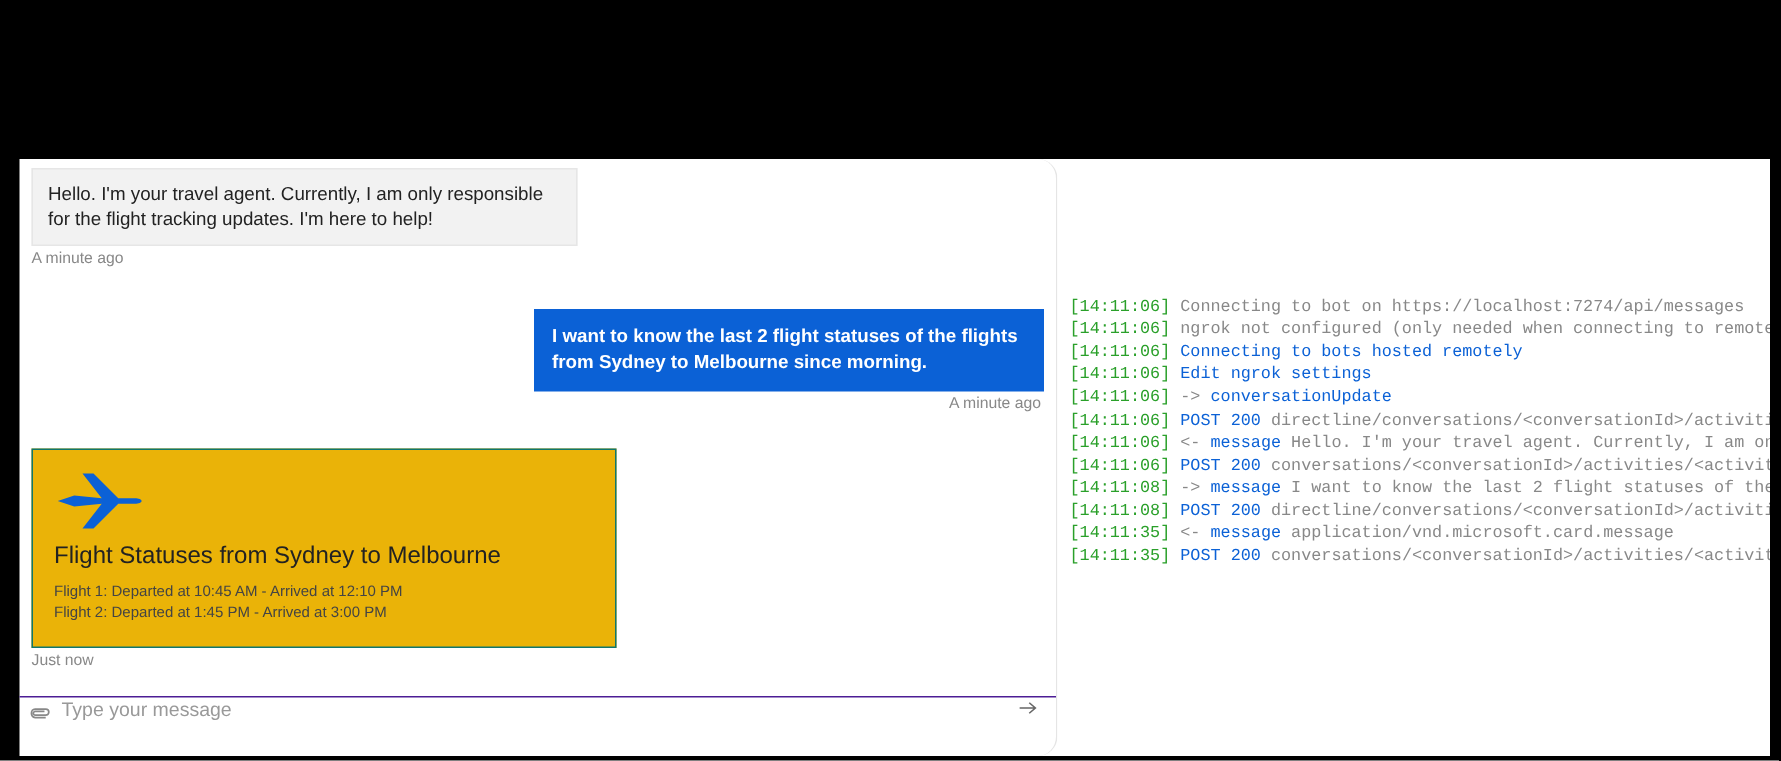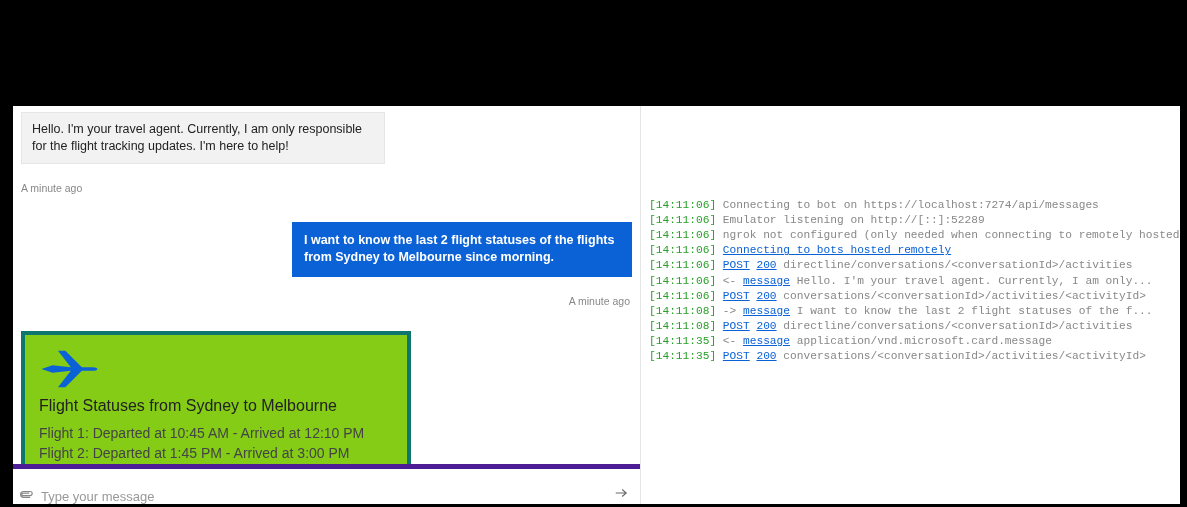--- a/index.html
+++ b/index.html
@@ -14,92 +14,93 @@
     position: absolute;
     top: 106px;
     left: 13px;
     width: 1167px;
     height: 398px;
     background: #fff;
     display: flex;
   }
   
   .chat-col {
-    width: 628px;
+    width: 692px;
     height: 100%;
     border-right: 1px solid #e5e5e5;
     position: relative;
     display: flex;
     flex-direction: column;
+    border-radius: 13px;
   }
   .chat-scroll {
     flex: 1;
     padding: 6px 8px 0 8px;
     overflow: hidden;
   }
   .bot-bubble {
     background: #f2f2f2;
     border: 1px solid #e6e6e6;
     padding: 8px 10px;
     font-size: 12.5px;
     color: #222;
     max-width: 364px;
     line-height: 1.35;
   }
   .ts {
     font-size: 10.5px;
     color: #888;
-    margin-top: 18px;
+    margin-top: 2px;
   }
   .ts-right { text-align: right; margin-right: 2px; }
   .user-row {
     display: flex;
     justify-content: flex-end;
     margin-top: 28px;
   }
   .user-bubble {
     background: #0b61d6;
     color: #fff;
     padding: 10px 12px;
     font-size: 12.5px;
     font-weight: 600;
     max-width: 340px;
     line-height: 1.4;
   }
   .card {
     width: 390px;
-    border: 4px solid #0f766e;
-    background: #84cc16;
+    border: 1px solid #0f766e;
+    background: #eab308;
     margin-top: 24px;
     padding: 12px 14px 14px 14px;
   }
   .card-title {
     font-size: 16px;
     font-weight: 400;
     color: #222;
     margin-top: 6px;
     margin-bottom: 8px;
   }
   .card-line {
-    font-size: 14px;
+    font-size: 10px;
     color: #444;
     line-height: 1.45;
   }
   .plane {
     width: 60px;
     height: 44px;
     margin-bottom: 4px;
   }
   .plane svg { display: block; }
   
   .input-bar {
     height: 40px;
-    border-top: 5px solid #4c1d95;
+    border-top: 1px solid #4c1d95;
     display: flex;
-    align-items: flex-end;
+    align-items: flex-start;
     padding: 0 10px 0 6px;
     gap: 8px;
   }
   .attach-icon { color: #888; font-size: 16px; transform: rotate(45deg) translateY(2px); }
   .msg-input {
     flex: 1;
     border: none;
     outline: none;
     font-size: 13px;
     color: #222;
@@ -114,21 +115,21 @@
     padding: 92px 8px 0 8px;
     font-family: Consolas, "Courier New", monospace;
     font-size: 11.2px;
     line-height: 1.35;
     color: #222;
     white-space: nowrap;
     overflow: hidden;
   }
   .log-line { display: block; }
   .lb { color: #2aa02a; } 
-  .lk { color: #0b61d6; text-decoration: underline; cursor: pointer; text-align: right; }
+  .lk { color: #0b61d6; cursor: pointer; text-align: right; }
   .gr { color: #888; }
 </style>
 </head>
 <body>
 
 <div class="frame">
 
   <div class="chat-col">
     <div class="chat-scroll">
 
@@ -143,43 +144,45 @@
       <div class="card">
         <div class="plane">
           <svg viewBox="0 0 64 48" width="60" height="44">
             <path fill="#0b61d6" d="M2 24 L14 20 L34 22 L20 4 L28 4 L46 22 L58 22 C61 22 63 23 63 24 C63 25 61 26 58 26 L46 26 L28 44 L20 44 L34 26 L14 28 Z"></path>
           </svg>
         </div>
         <div class="card-title">Flight Statuses from Sydney to Melbourne</div>
         <div class="card-line">Flight 1: Departed at 10:45 AM - Arrived at 12:10 PM</div>
         <div class="card-line">Flight 2: Departed at 1:45 PM - Arrived at 3:00 PM</div>
       </div>
+      <div class="ts">Just now</div>
 
     </div>
 
     <div class="input-bar">
       <span class="attach-icon">
         <svg width="14" height="16" viewBox="0 0 24 24" fill="none" stroke="#888" stroke-width="2">
           <path d="M21 11l-8.5 8.5a5 5 0 0 1-7-7L14 4a3.5 3.5 0 0 1 5 5l-8.5 8.5a2 2 0 0 1-3-3L15 7"></path>
         </svg>
       </span>
       <input class="msg-input" placeholder="Type your message" style="">
       <span class="send-icon">
         <svg width="18" height="14" viewBox="0 0 24 24" fill="none" stroke="#666" stroke-width="1.8">
           <path d="M3 12h17M14 6l7 6-7 6"></path>
         </svg>
       </span>
     </div>
   </div>
 
   <div class="log-col" id="log-col">
       <span class="log-line"><span class="lb">[14:11:06]</span> <span class="gr">Connecting to bot on https://localhost:7274/api/messages</span></span>
-      <span class="log-line"><span class="lb">[14:11:06]</span> <span class="gr">Emulator listening on http://[::]:52289</span></span>
       <span class="log-line"><span class="lb">[14:11:06]</span> <span class="gr">ngrok not configured (only needed when connecting to remotely hosted bots)</span></span>
       <span class="log-line"><span class="lb">[14:11:06]</span> <span class="lk">Connecting to bots hosted remotely</span></span>
+      <span class="log-line"><span class="lb">[14:11:06]</span> <span class="lk">Edit ngrok settings</span></span>
+      <span class="log-line"><span class="lb">[14:11:06]</span> <span class="gr">-&gt; </span><span class="lk">conversationUpdate</span></span>
       <span class="log-line"><span class="lb">[14:11:06]</span> <span class="lk">POST</span><span class="gr"> </span><span class="lk">200</span><span class="gr"> directline/conversations/&lt;conversationId&gt;/activities</span></span>
       <span class="log-line"><span class="lb">[14:11:06]</span> <span class="gr">&lt;- </span><span class="lk">message</span><span class="gr"> Hello. I'm your travel agent. Currently, I am only...</span></span>
       <span class="log-line"><span class="lb">[14:11:06]</span> <span class="lk">POST</span><span class="gr"> </span><span class="lk">200</span><span class="gr"> conversations/&lt;conversationId&gt;/activities/&lt;activityId&gt;</span></span>
       <span class="log-line"><span class="lb">[14:11:08]</span> <span class="gr">-&gt; </span><span class="lk">message</span><span class="gr"> I want to know the last 2 flight statuses of the f...</span></span>
       <span class="log-line"><span class="lb">[14:11:08]</span> <span class="lk">POST</span><span class="gr"> </span><span class="lk">200</span><span class="gr"> directline/conversations/&lt;conversationId&gt;/activities</span></span>
       <span class="log-line"><span class="lb">[14:11:35]</span> <span class="gr">&lt;- </span><span class="lk">message</span><span class="gr"> application/vnd.microsoft.card.message</span></span>
       <span class="log-line"><span class="lb">[14:11:35]</span> <span class="lk">POST</span><span class="gr"> </span><span class="lk">200</span><span class="gr"> conversations/&lt;conversationId&gt;/activities/&lt;activityId&gt;</span></span>
     </div>
 
 </div>

